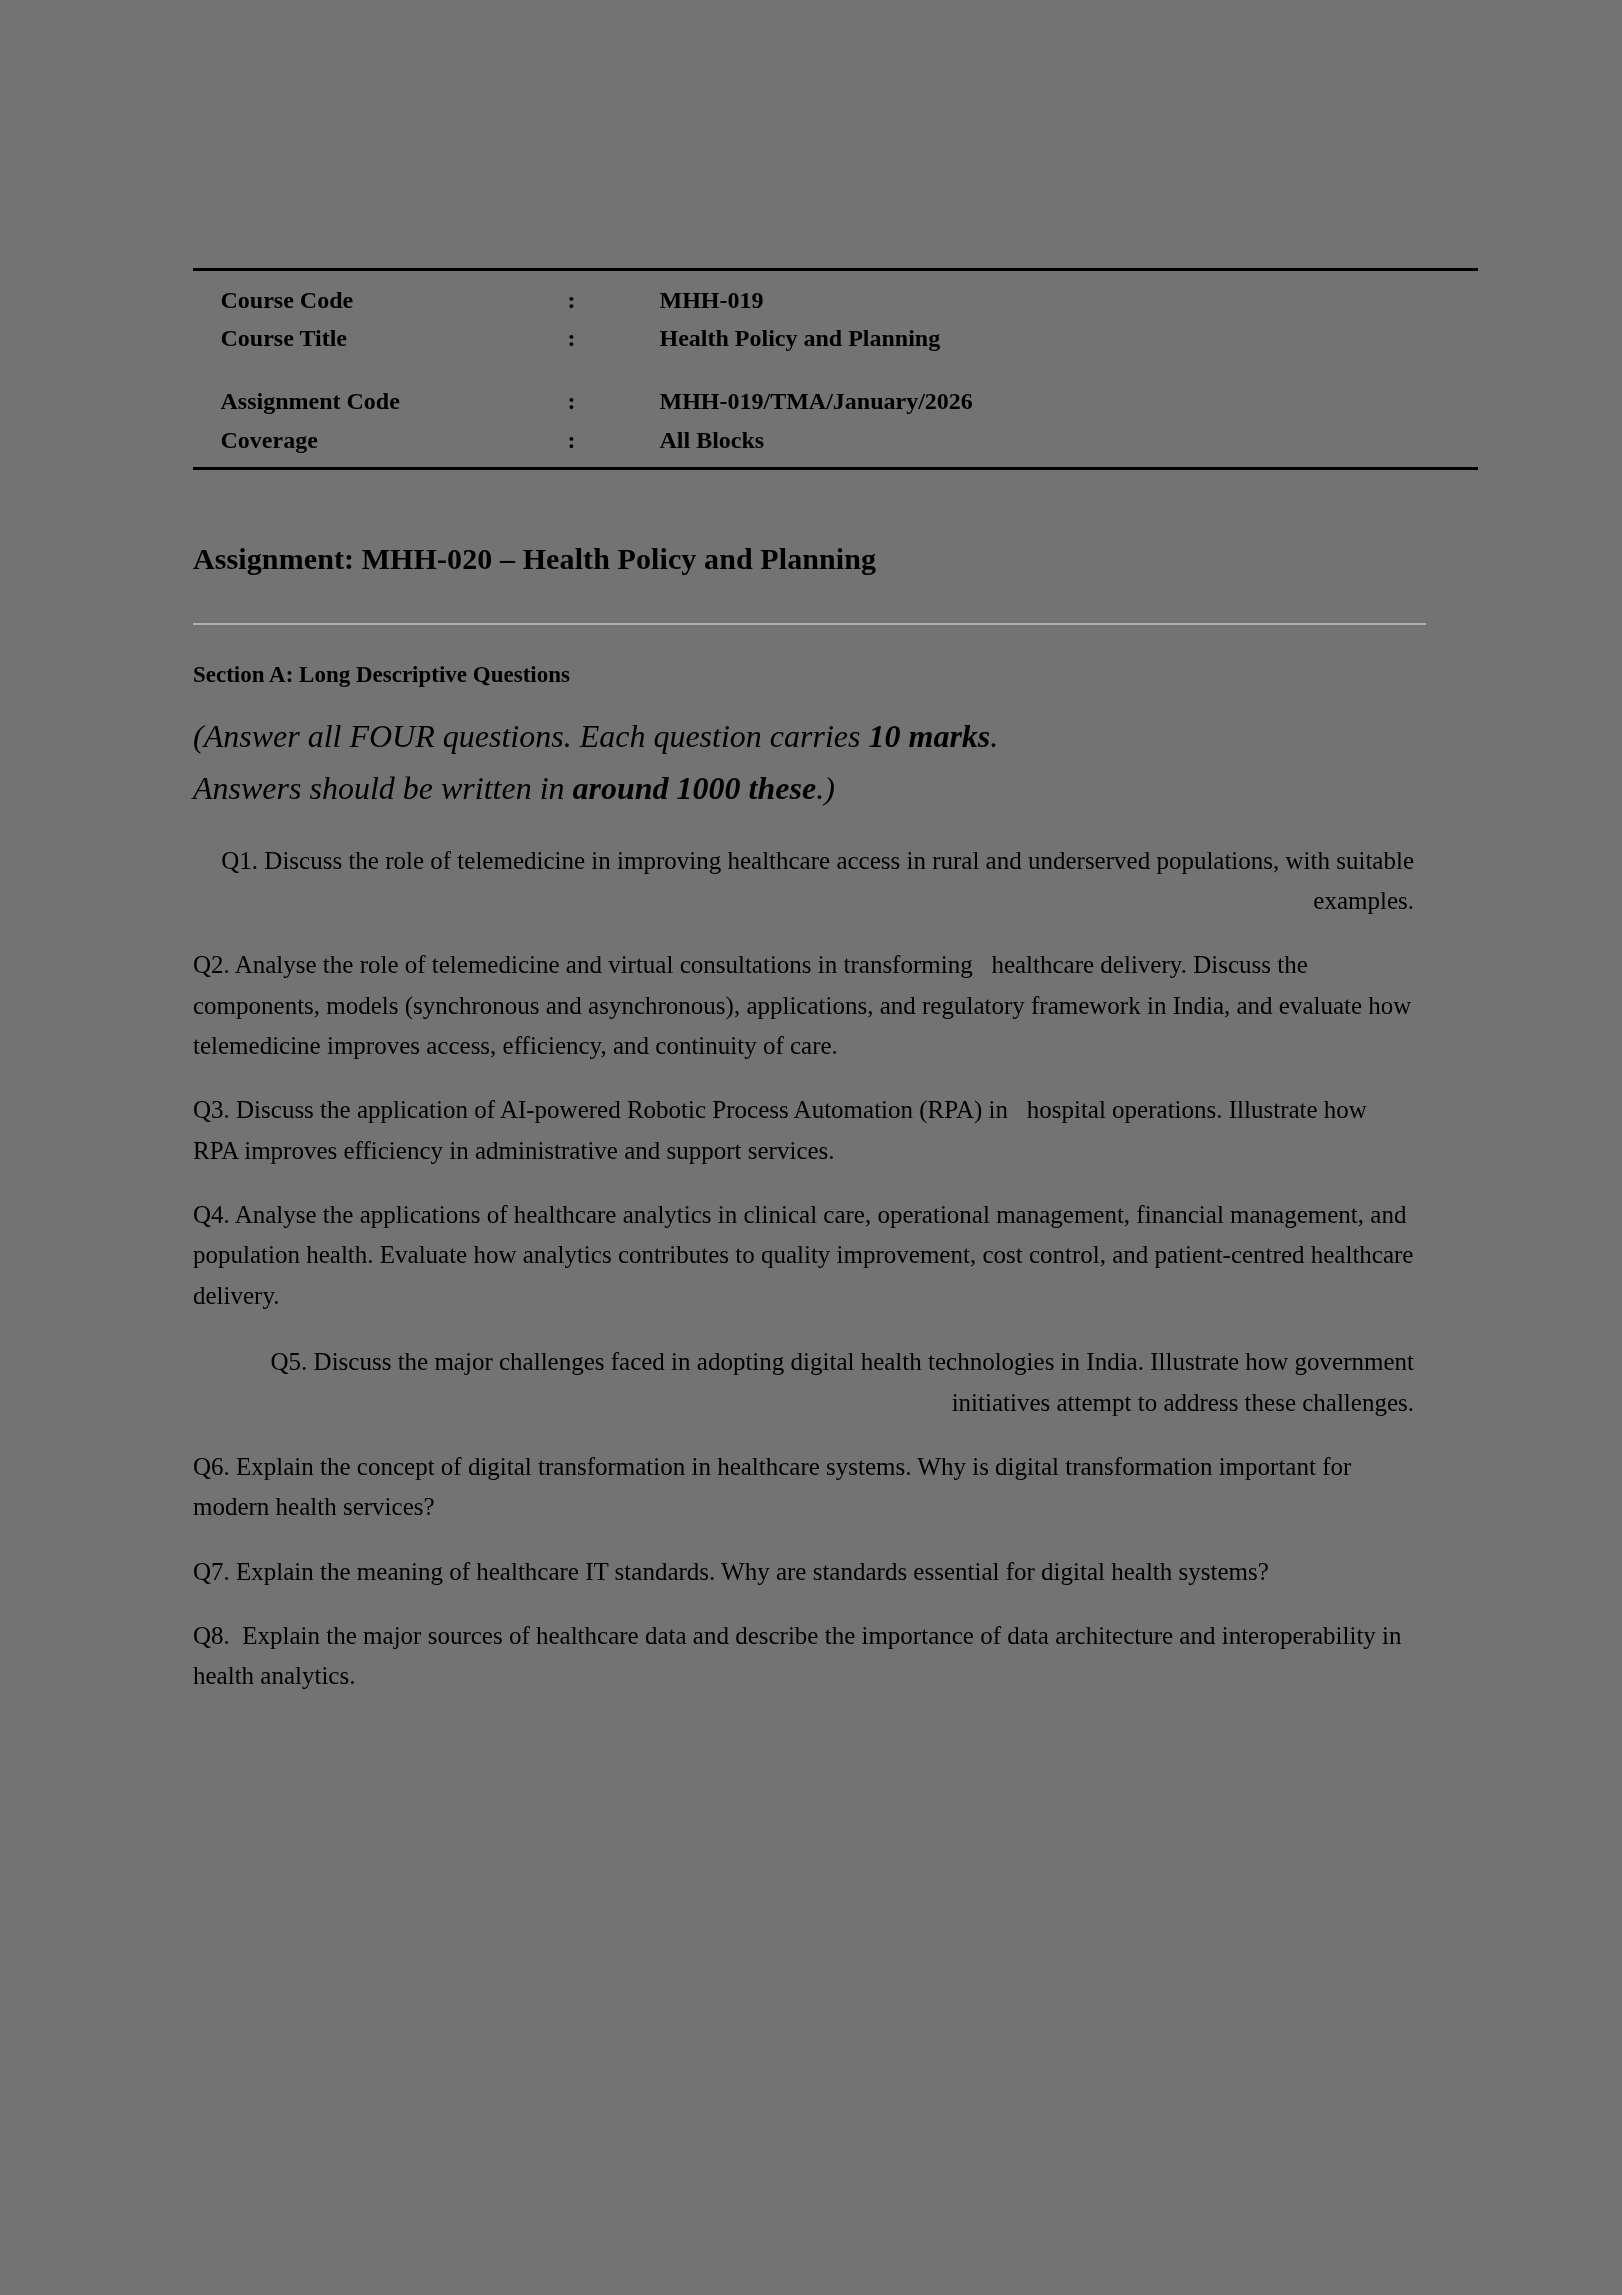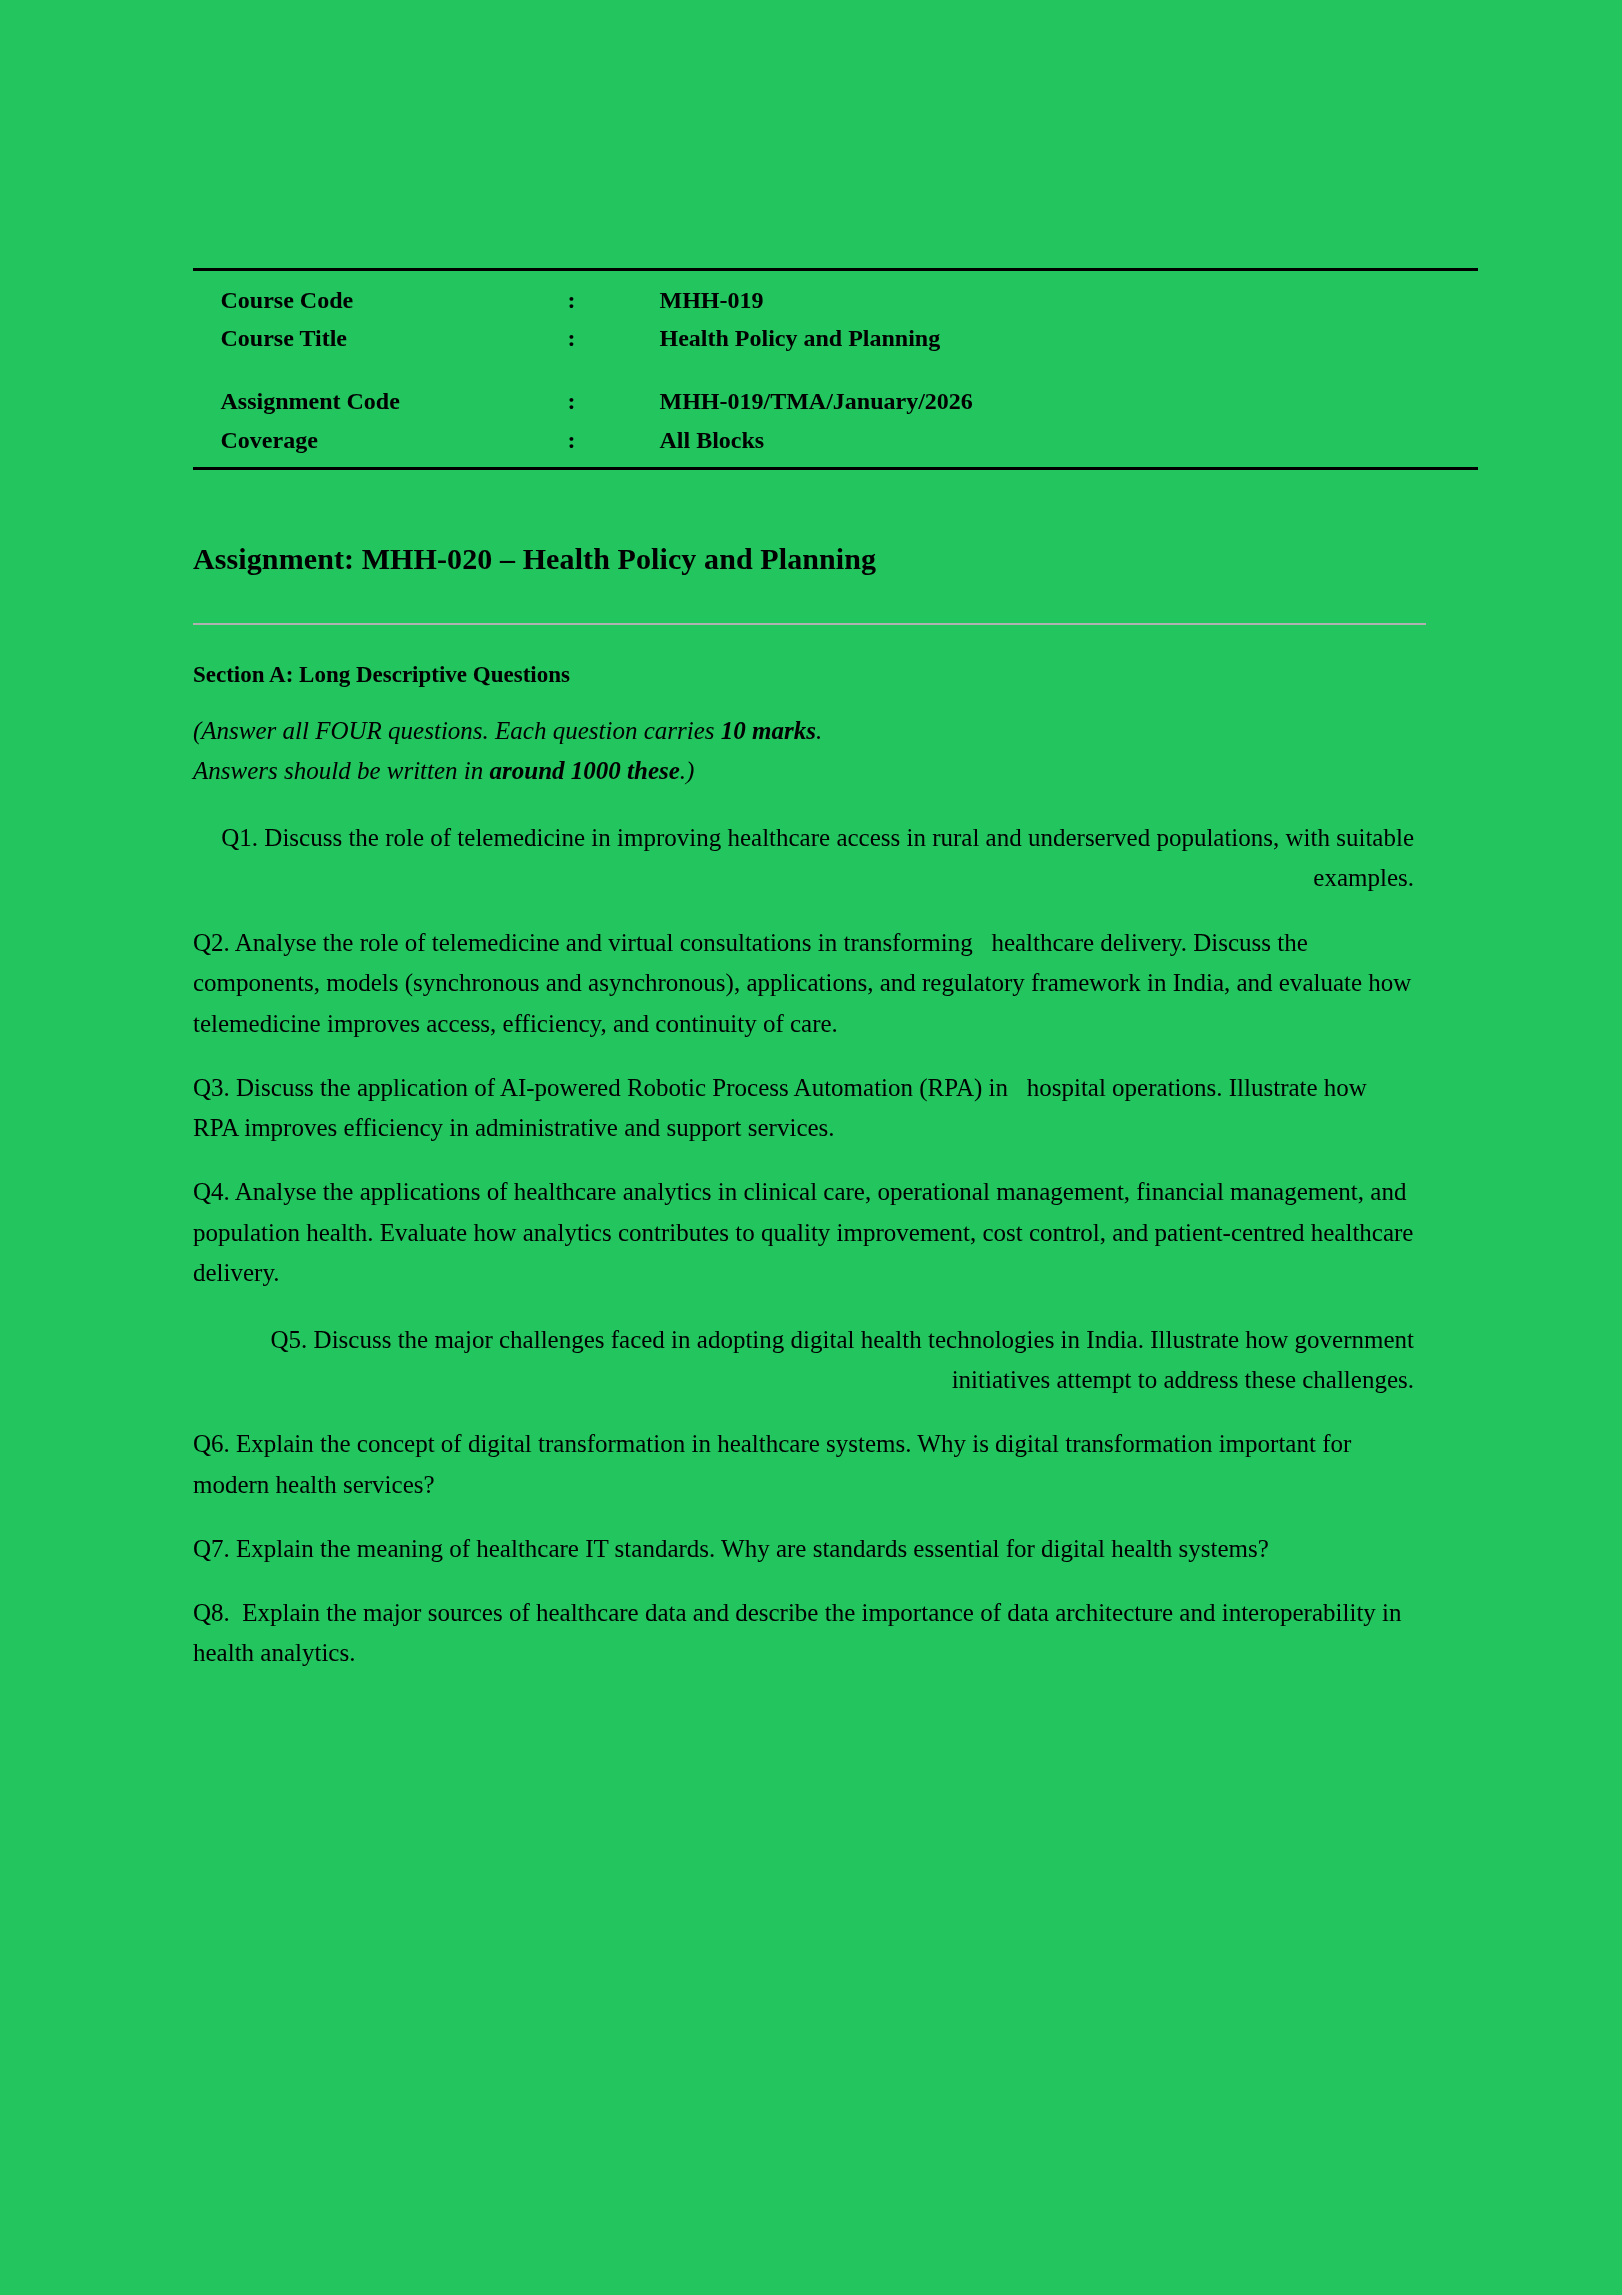--- a/index.html
+++ b/index.html
@@ -14,21 +14,21 @@
     color: #000000;
     -webkit-font-smoothing: antialiased;
   }
 
   .page {
     position: relative;
     width: 1623px;
     height: 2295px;
     box-sizing: border-box;
     padding: 268px 209px 0 193px;
-    background: #22c55e;
+    background: #737373;
   }
 
   
   .meta-table {
     width: 1284px;
     border-collapse: collapse;
     border-top: 3.3px solid #000000;
     border-bottom: 3.3px solid #000000;
     margin: 0 0 0 0;
     table-layout: fixed;
@@ -76,21 +76,21 @@
     font-weight: bold;
     line-height: 1.15;
     margin: 37px 0 0 0;
   }
   .section-heading.sec-b {
     margin-top: 111px;
   }
 
   
   .instructions {
-    font-size: 25px;
+    font-size: 32px;
     font-style: italic;
     line-height: 1.62;
     margin: 22px 0 0 0;
     max-width: 1230px;
   }
   .instructions b {
     font-weight: bold;
     font-style: italic;
   }
 

